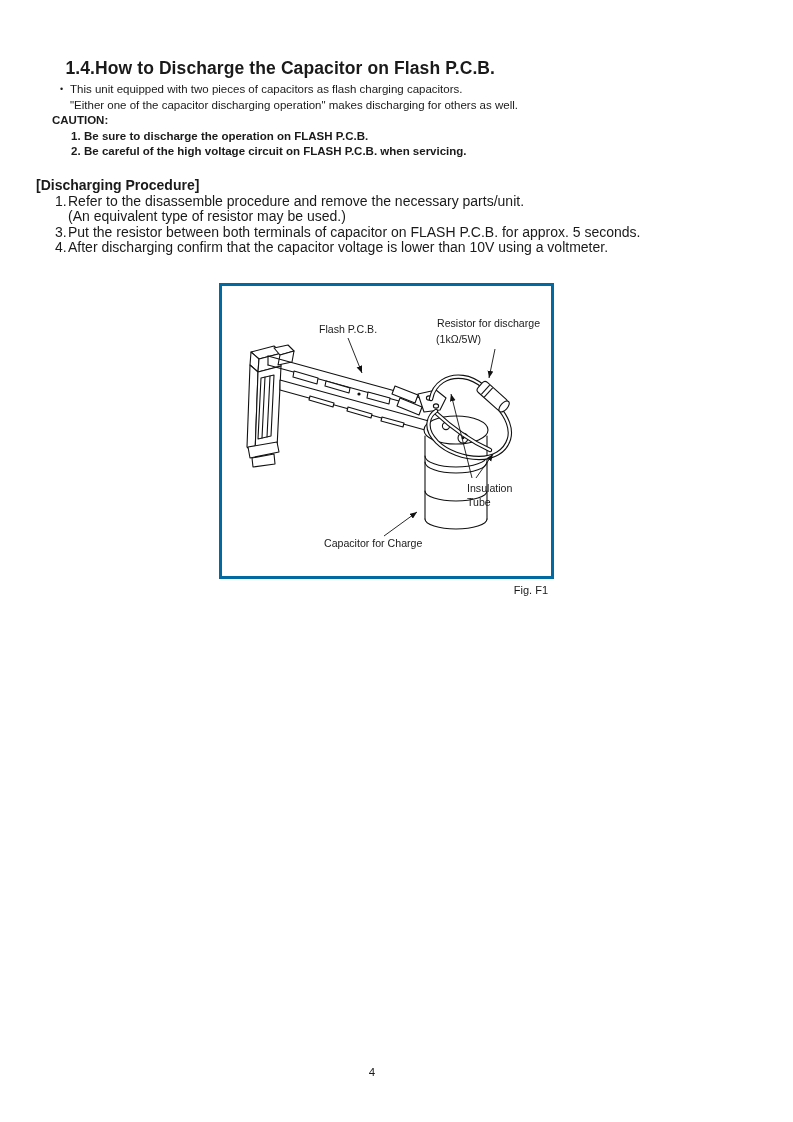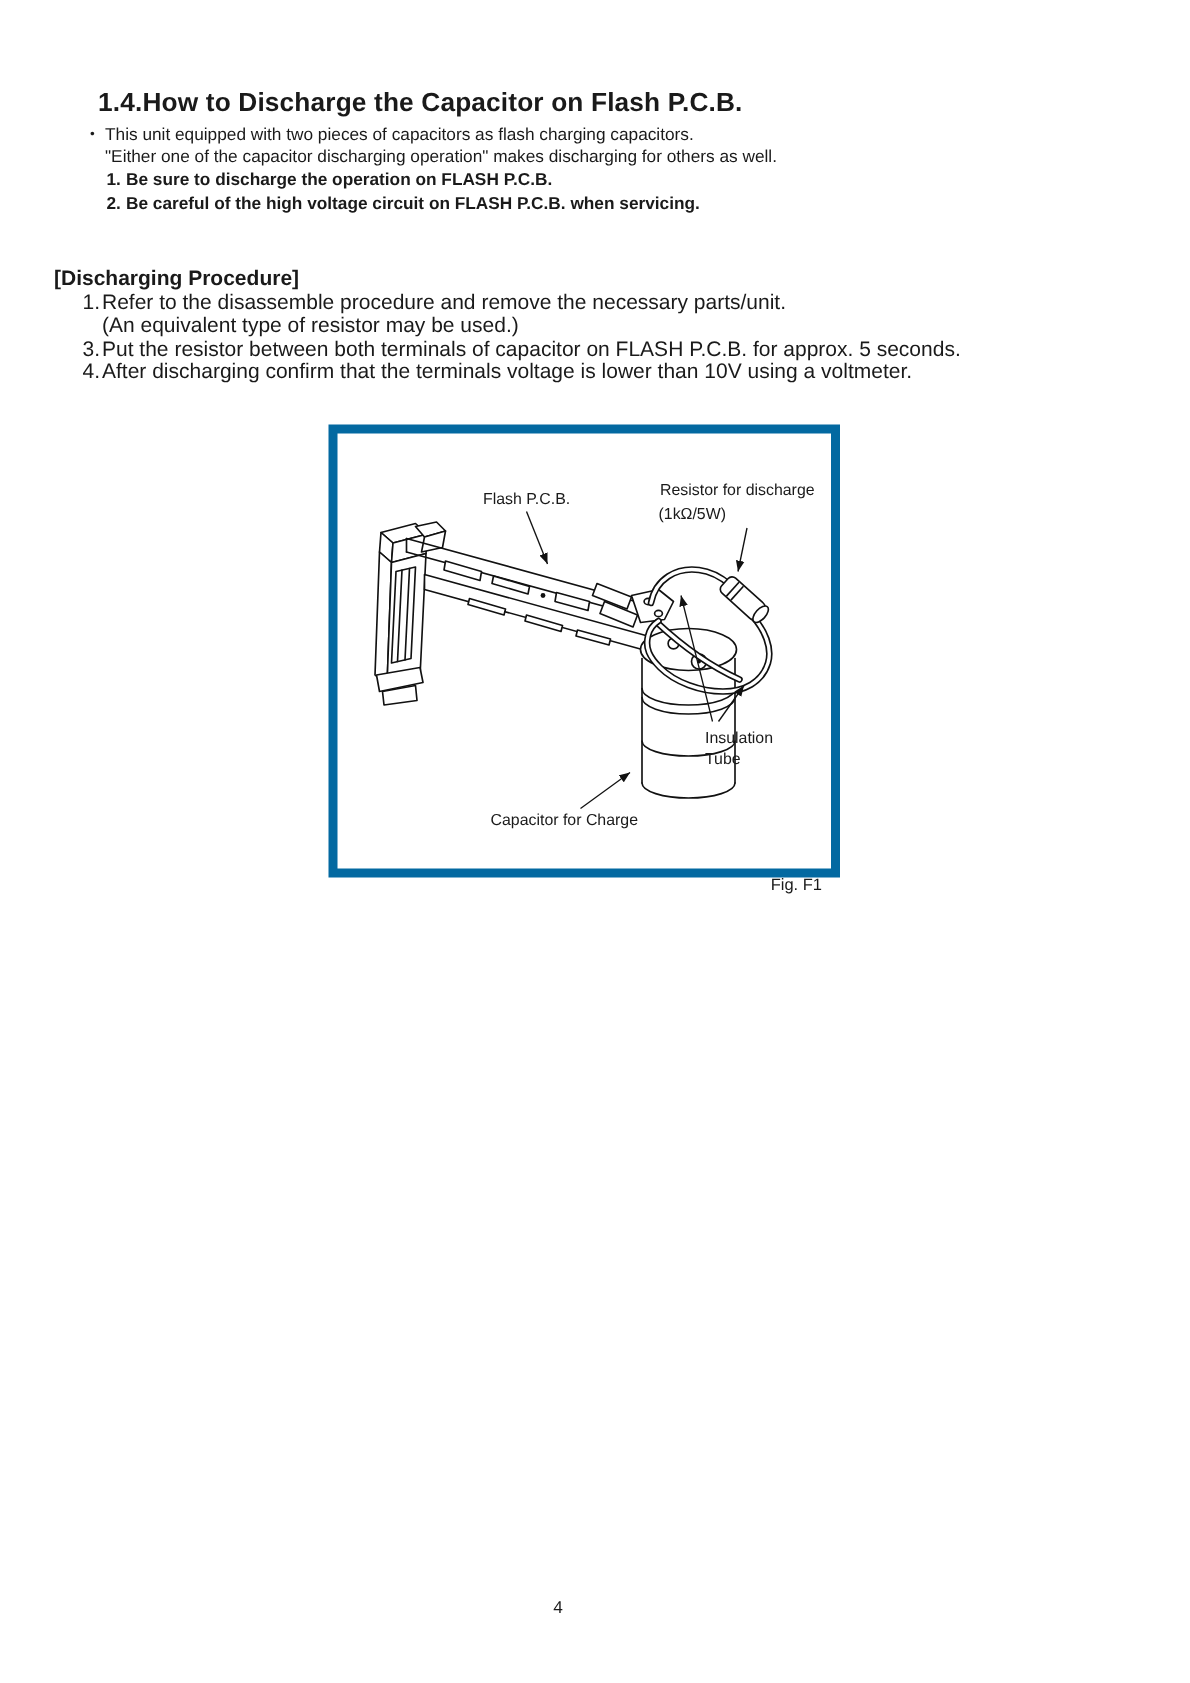--- a/index.html
+++ b/index.html
@@ -20,21 +20,21 @@
   .row.bold { font-weight:bold; }
   .bullet-char { display:inline-block; width:10px; margin-left:8px; font-size:9px; vertical-align:1px; }
   .cont { margin-left:18px; }
   .num-col { display:inline-block; width:13px; margin-left:19px; }
   .proc-block {
     position:absolute; left:36px; top:178px; font-size:14px; line-height:15.5px;
     white-space:nowrap;
   }
   .figure-box {
     position:absolute; left:219px; top:283px; width:329px; height:290px;
-    border:6px solid #0369a1; background:#fff;
+    border:3px solid #0369a1; background:#fff;
   }
   .figure-box svg { position:absolute; left:0; top:0; }
   .fig-caption {
     position:absolute; left:219px; top:584px; width:329px; text-align:right;
     font-size:11px;
   }
   .page-number {
     position:absolute; left:0; top:1066px; width:744px; text-align:center;
     font-size:11.5px;
   }
@@ -48,41 +48,42 @@
     <span class="sec-num">1.4.</span><span>How to Discharge the Capacitor on Flash P.C.B.</span>
   </div>
 
   <div class="text-block">
     <div class="row">
       <span class="bullet-char">•</span><span>This unit equipped with two pieces of capacitors as flash charging capacitors.</span>
     </div>
     <div class="row">
       <span class="cont">"Either one of the capacitor discharging operation" makes discharging for others as well.</span>
     </div>
+    <div class="row bold">CAUTION:</div>
     <div class="row bold">
       <span class="num-col">1.</span><span>Be sure to discharge the operation on FLASH P.C.B.</span>
     </div>
     <div class="row bold">
       <span class="num-col">2.</span><span>Be careful of the high voltage circuit on FLASH P.C.B. when servicing.</span>
     </div>
   </div>
 
   <div class="proc-block">
     <div class="row bold">[Discharging Procedure]</div>
     <div class="row">
       <span class="num-col">1.</span><span>Refer to the disassemble procedure and remove the necessary parts/unit.</span>
     </div>
     <div class="row">
       <span class="num-col"></span><span>(An equivalent type of resistor may be used.)</span>
     </div>
     <div class="row">
       <span class="num-col">3.</span><span>Put the resistor between both terminals of capacitor on FLASH P.C.B. for approx. 5 seconds.</span>
     </div>
     <div class="row">
-      <span class="num-col">4.</span><span>After discharging confirm that the terminals voltage is lower than 10V using a voltmeter.</span>
+      <span class="num-col">4.</span><span>After discharging confirm that the capacitor voltage is lower than 10V using a voltmeter.</span>
     </div>
   </div>
 
   <div class="figure-box">
     <svg width="329" height="290" viewBox="0 0 329 290">
       <defs>
         <marker id="arw" markerWidth="9" markerHeight="7" refX="8" refY="3.5" orient="auto">
           <path d="M0,0.3 L8,3.5 L0,6.7 Z" fill="#111"></path>
         </marker>
       </defs>

